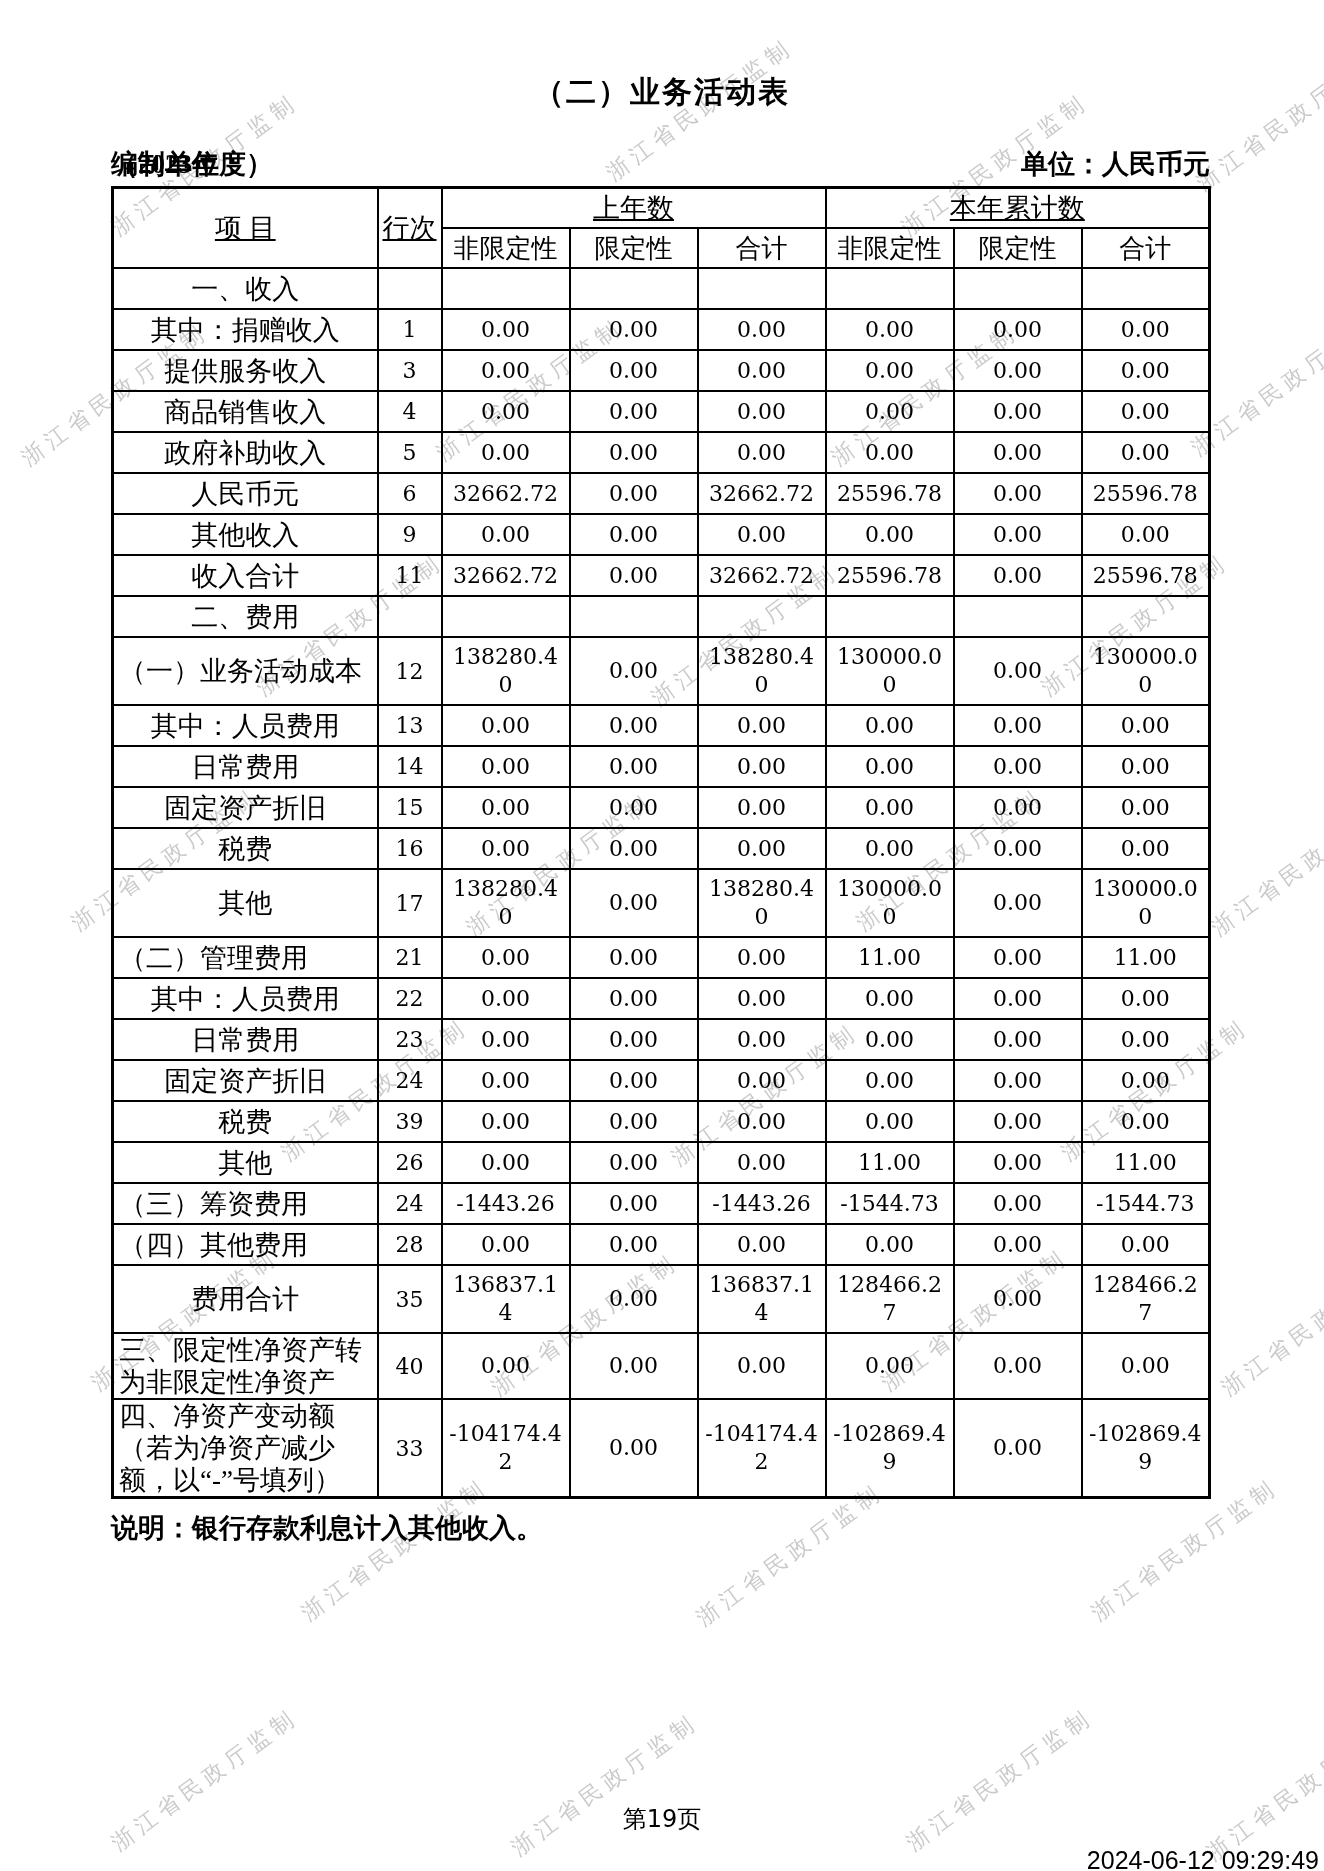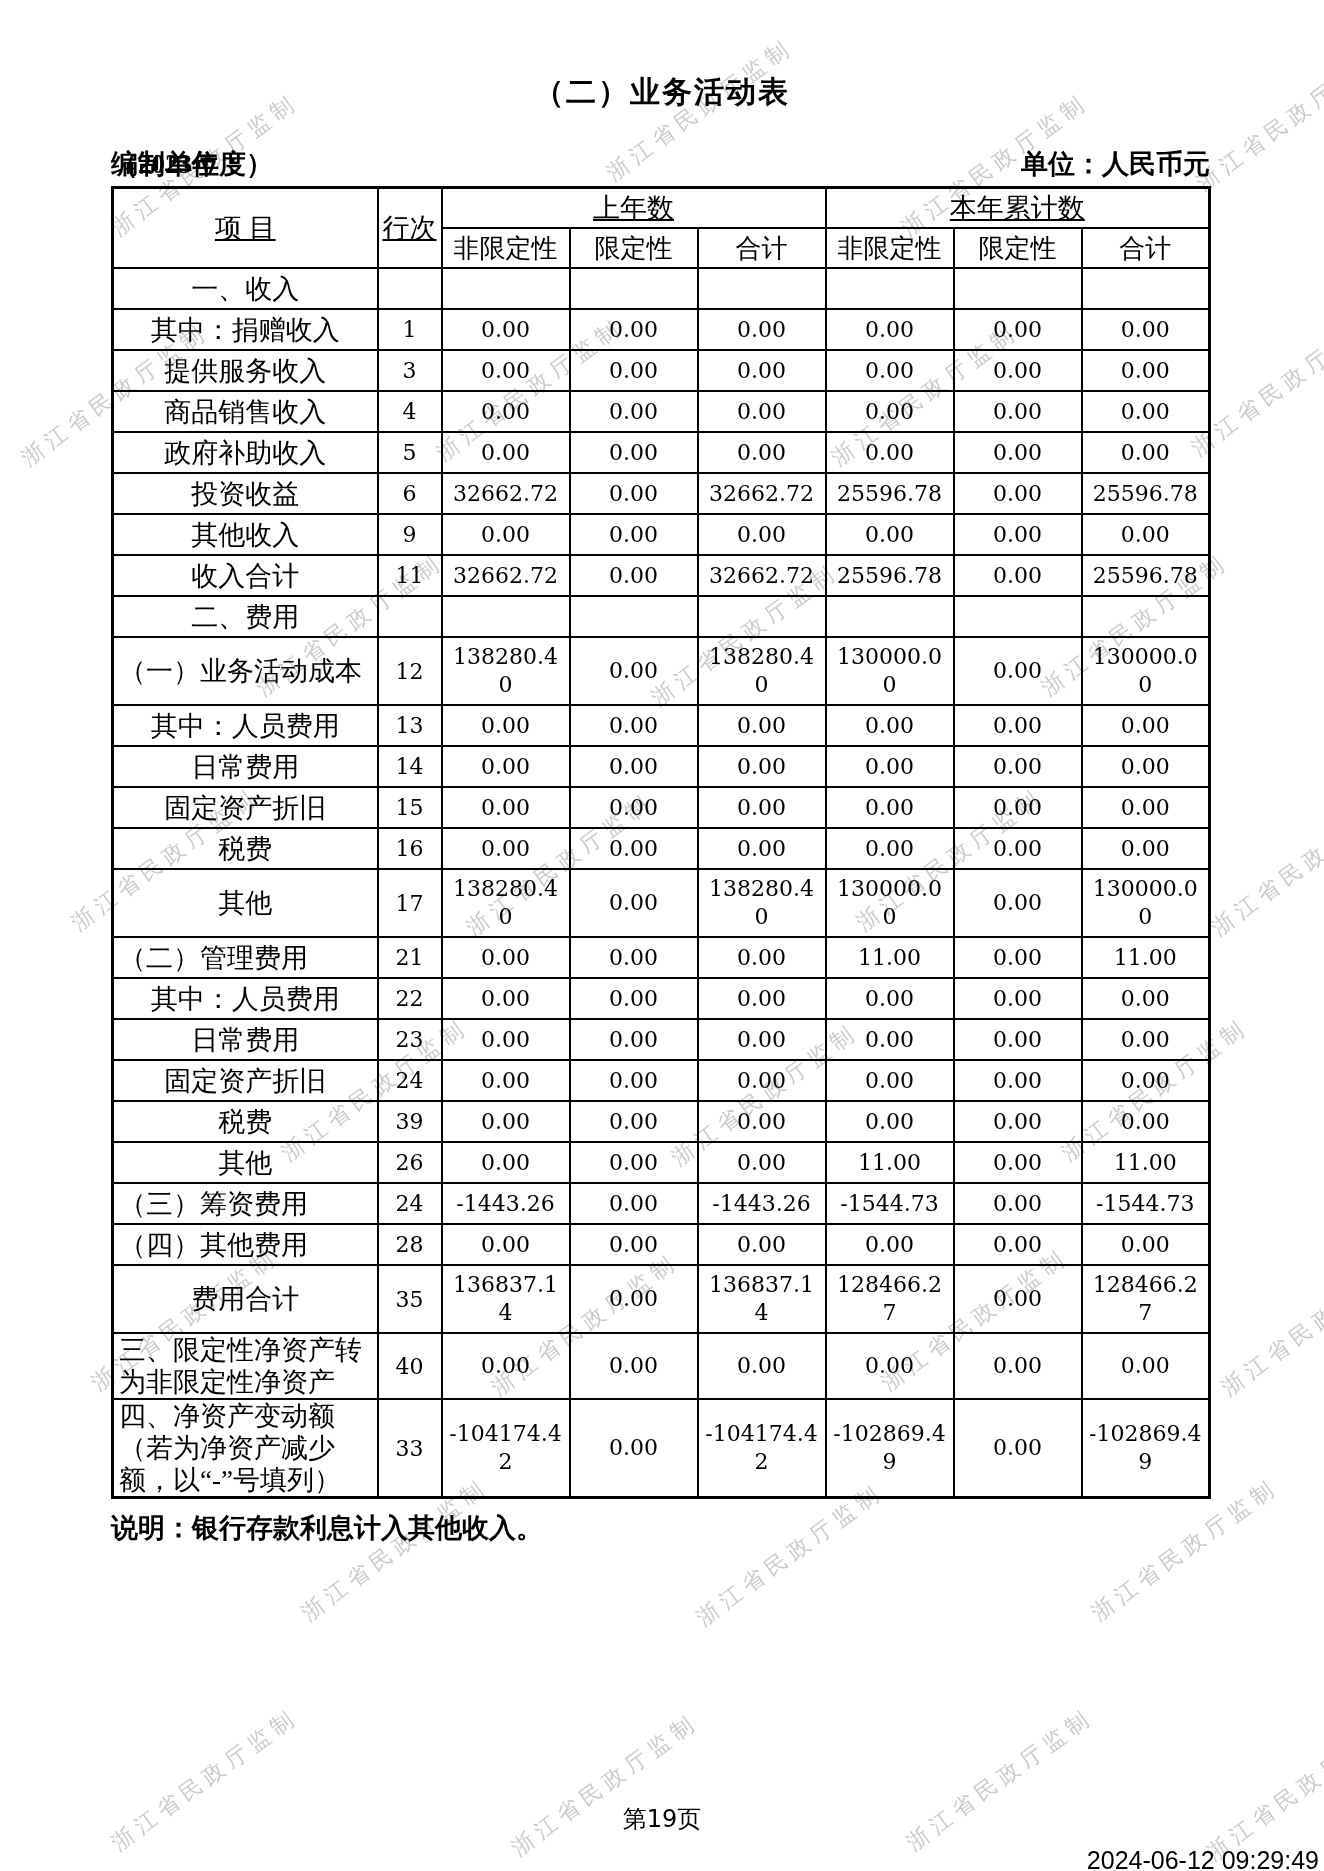--- a/index.html
+++ b/index.html
@@ -184,21 +184,21 @@
             <td class="label ac">政府补助收入</td>
             <td class="lineno">5</td>
             <td class="val">0.00</td>
             <td class="val">0.00</td>
             <td class="val">0.00</td>
             <td class="val">0.00</td>
             <td class="val">0.00</td>
             <td class="val">0.00</td>
           </tr>
           <tr>
-            <td class="label ac">投资收益</td>
+            <td class="label ac">人民币元</td>
             <td class="lineno">6</td>
             <td class="val">32662.72</td>
             <td class="val">0.00</td>
             <td class="val">32662.72</td>
             <td class="val">25596.78</td>
             <td class="val">0.00</td>
             <td class="val">25596.78</td>
           </tr>
           <tr>
             <td class="label ac">其他收入</td>

